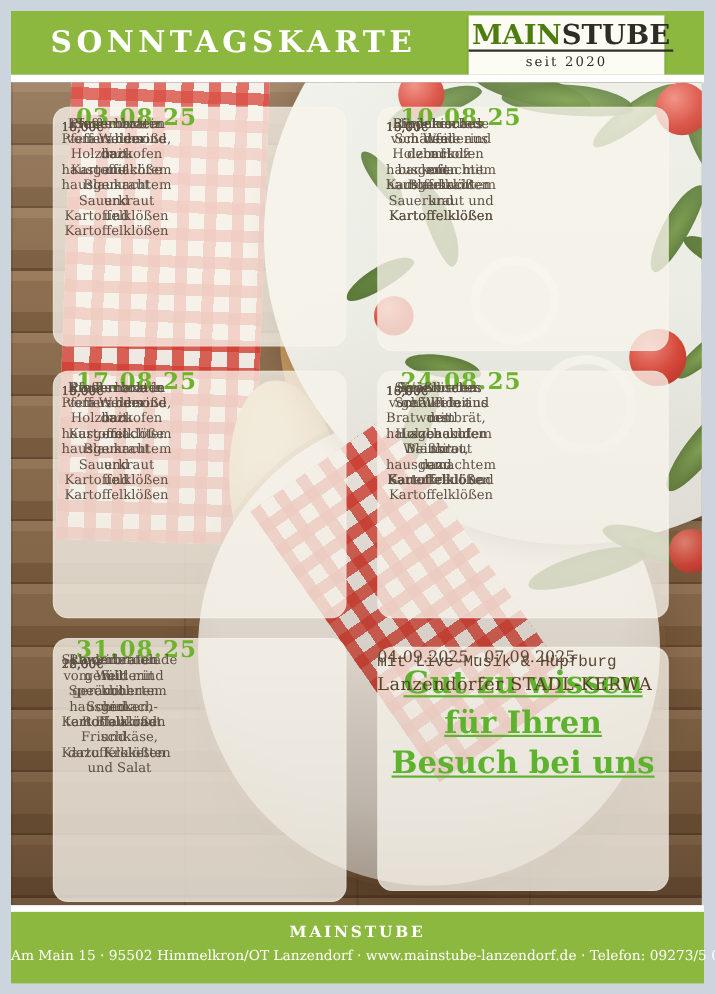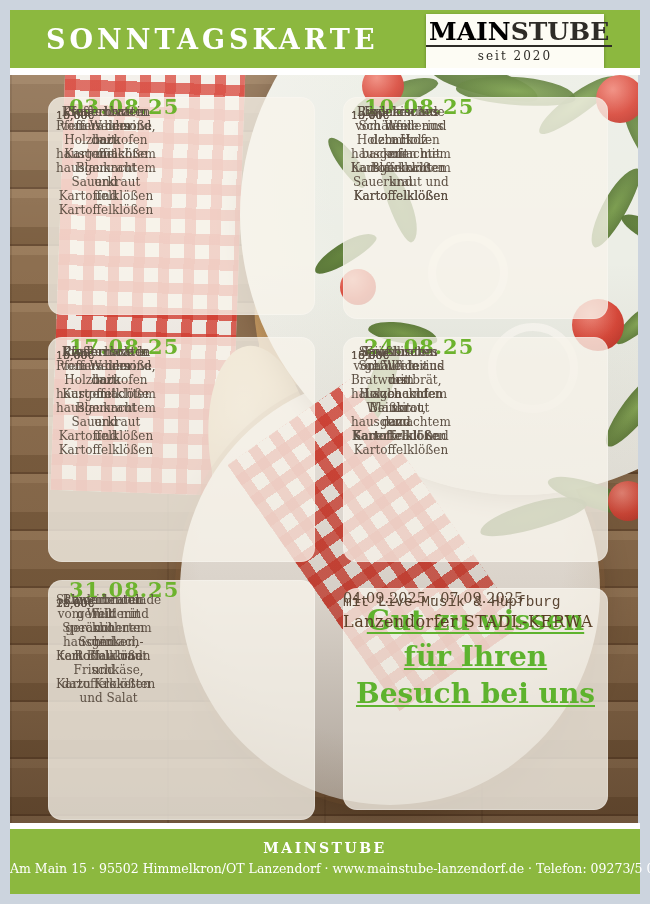--- a/index.html
+++ b/index.html
@@ -7,21 +7,21 @@
         font-family:"DejaVu Serif","Liberation Serif",serif;padding-left:44px;}
 
   
   .header{position:absolute;left:10px;top:10px;width:630px;height:58px;background:#8cb83f;}
   .page-title{position:absolute;left:36px;top:50%;transform:translateY(-50%);
         color:#ffffff;font-size:27px;letter-spacing:4px;font-weight:600;white-space:nowrap;}
   .logo{position:absolute;right:36px;top:4px;width:178px;height:54px;background:#fdfcf4;
         box-shadow:0 1px 3px rgba(0,0,0,.3);text-align:center;}
   .logo-word{display:inline-block;margin-top:5px;padding:0 3px 1px;line-height:1;
         font-size:25px;font-weight:bold;border-bottom:2px solid #2e2c27;white-space:nowrap;}
-  .logo-main{color:#000000;} .logo-stube{color:#2e2c27;}
+  .logo-main{color:#4d7c0f;} .logo-stube{color:#2e2c27;}
   .logo-tag{font-size:12px;color:#2e2c27;letter-spacing:2px;margin-top:2px;}
 
   
   .strip{position:absolute;left:10px;width:630px;background:#ffffff;}
   .strip.top{top:68px;height:7px;} .strip.bottom{top:823px;height:6px;}
 
   
   .photo{position:absolute;left:10px;top:75px;width:628px;height:748px;overflow:hidden;
      background:
        repeating-linear-gradient(90deg, rgba(50,32,18,.14) 0 2px, rgba(0,0,0,0) 2px 157px),

